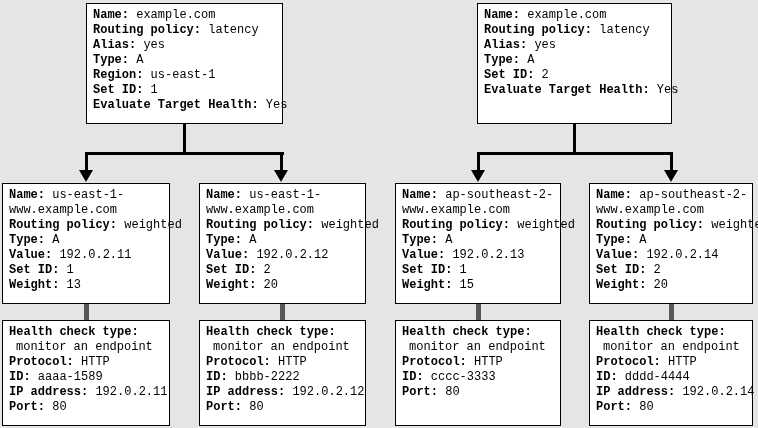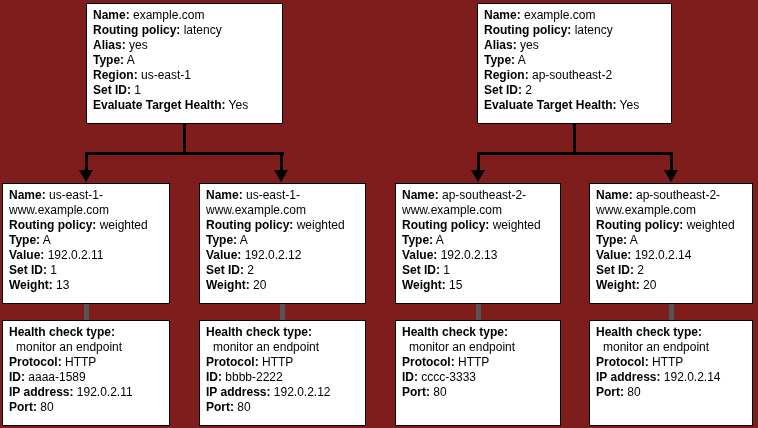--- a/index.html
+++ b/index.html
@@ -1,21 +1,21 @@
 <!DOCTYPE html>
 <html><head>
 <meta charset="utf-8">
 <style>
   html, body { margin: 0; padding: 0; background: #ffffff; }
   .canvas {
     position: relative;
     width: 758px;
     height: 428px;
-    background: #7f1d1d;
-    font-family: Liberation Sans, sans-serif;
+    background: #e5e5e5;
+    font-family: Liberation Mono, monospace;
     color: #000000;
     overflow: hidden;
   }
   .box {
     position: absolute;
     background: #ffffff;
     border: 1.5px solid #000000;
     box-sizing: border-box;
     font-size: 12px;
     line-height: 15px;
@@ -81,21 +81,20 @@
       <div class="line"><span class="lbl">Type:</span><span class="val"> A</span></div>
       <div class="line"><span class="lbl">Region:</span><span class="val"> us-east-1</span></div>
       <div class="line"><span class="lbl">Set ID:</span><span class="val"> 1</span></div>
       <div class="line"><span class="lbl">Evaluate Target Health:</span><span class="val"> Yes</span></div>
     </div>
   <div class="box t2">
       <div class="line"><span class="lbl">Name:</span><span class="val"> example.com</span></div>
       <div class="line"><span class="lbl">Routing policy:</span><span class="val"> latency</span></div>
       <div class="line"><span class="lbl">Alias:</span><span class="val"> yes</span></div>
       <div class="line"><span class="lbl">Type:</span><span class="val"> A</span></div>
-      <div class="line"><span class="lbl">Region:</span><span class="val"> ap-southeast-2</span></div>
       <div class="line"><span class="lbl">Set ID:</span><span class="val"> 2</span></div>
       <div class="line"><span class="lbl">Evaluate Target Health:</span><span class="val"> Yes</span></div>
     </div>
 
   <div class="box m1">
       <div class="line"><span class="lbl">Name:</span><span class="val"> us-east-1-www.example.com</span></div>
       <div class="line"><span class="lbl">Routing policy:</span><span class="val"> weighted</span></div>
       <div class="line"><span class="lbl">Type:</span><span class="val"> A</span></div>
       <div class="line"><span class="lbl">Value:</span><span class="val"> 192.0.2.11</span></div>
       <div class="line"><span class="lbl">Set ID:</span><span class="val"> 1</span></div>
@@ -146,20 +145,21 @@
       <div class="line"><span class="lbl">Health check type:</span></div>
       <div class="line indent"><span class="val">monitor an endpoint</span></div>
       <div class="line"><span class="lbl">Protocol:</span><span class="val"> HTTP</span></div>
       <div class="line"><span class="lbl">ID:</span><span class="val"> cccc-3333</span></div>
       <div class="line"><span class="lbl">Port:</span><span class="val"> 80</span></div>
     </div>
   <div class="box h4">
       <div class="line"><span class="lbl">Health check type:</span></div>
       <div class="line indent"><span class="val">monitor an endpoint</span></div>
       <div class="line"><span class="lbl">Protocol:</span><span class="val"> HTTP</span></div>
+      <div class="line"><span class="lbl">ID:</span><span class="val"> dddd-4444</span></div>
       <div class="line"><span class="lbl">IP address:</span><span class="val"> 192.0.2.14</span></div>
       <div class="line"><span class="lbl">Port:</span><span class="val"> 80</span></div>
     </div>
 
   <div class="conn stem1"></div>
   <div class="conn hbar1"></div>
   <div class="conn drop1a"></div>
   <div class="conn drop1b"></div>
   <div class="arrowhead ah1a"></div>
   <div class="arrowhead ah1b"></div>

